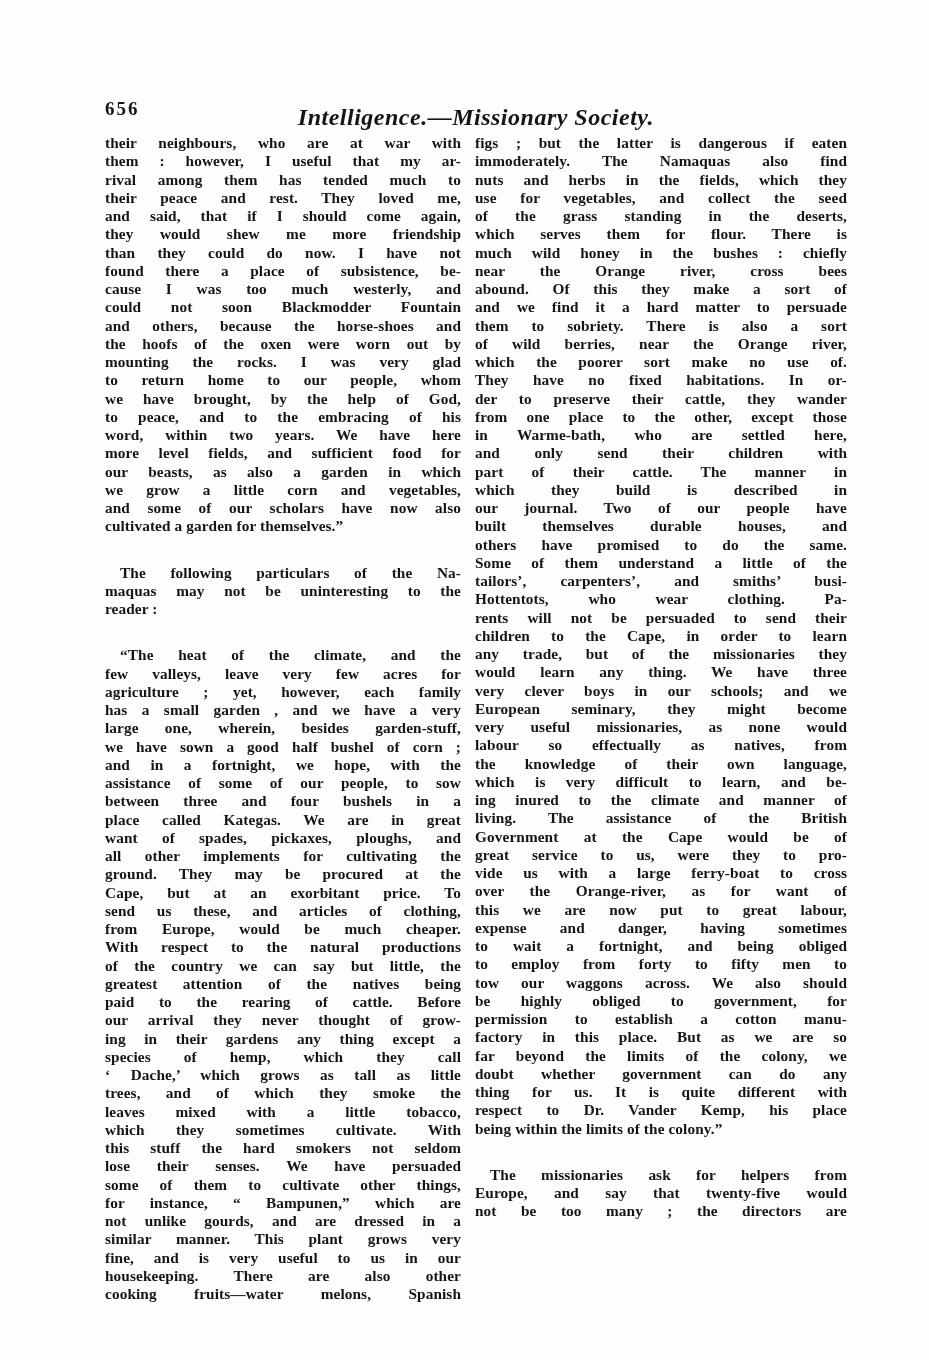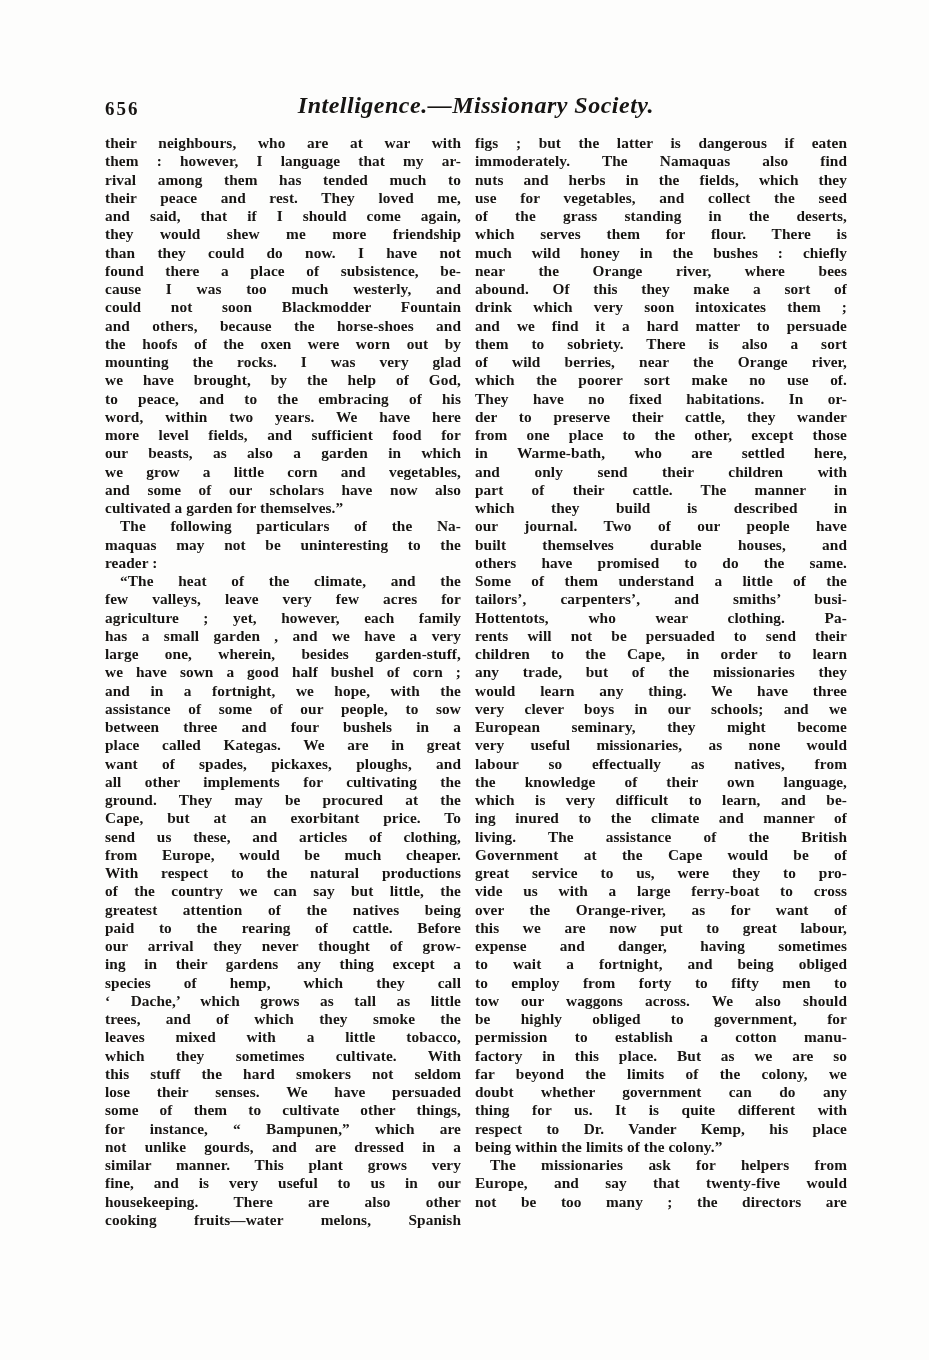--- a/index.html
+++ b/index.html
@@ -19,21 +19,21 @@
   .running-head {
     position: absolute;
     top: 92px; left: 105px; width: 742px;
     height: 34px;
   }
   .page-number {
     position: absolute; left: 0; top: 6px;
     font-size: 19px; font-weight: bold; letter-spacing: 2px;
   }
   .head-title {
-    position: absolute; left: 0; right: 0; top: 0;
+    position: absolute; left: 0; right: 0; top: 12px;
     text-align: center;
     font-style: italic; font-weight: bold;
     font-size: 24px; letter-spacing: 0.5px;
   }
   .columns {
     position: absolute; top: 134px; left: 105px;
     display: flex; gap: 14px;
   }
   .col { display: block; }
   .col-left  { width: 356px; }
@@ -42,47 +42,48 @@
     font-size: 15.3px;
     font-weight: bold;
     line-height: 18.25px;
     height: 18.25px;
     overflow: hidden;
     text-align: justify;
     text-align-last: justify;
     letter-spacing: 0.1px;
   }
   .line.end { text-align: right; text-align-last: left; }
-  .line.indent { text-indent: 15px; }
+  .line.indent { text-indent: 15px; margin-top: 28px; }
 </style>
 </head>
 <body>
 
 <div class="page">
 
   <div class="running-head">
     <span class="page-number">656</span>
     <div class="head-title">Intelligence.—Missionary Society.</div>
   </div>
 
   <div class="columns">
     <div class="col col-left" id="col-left">
         <div class="line">their neighbours, who are at war with</div>
-        <div class="line">them : however, I language that my ar-</div>
+        <div class="line">them : however, I useful that my ar-</div>
         <div class="line">rival among them has tended much to</div>
         <div class="line">their peace and rest. They loved me,</div>
         <div class="line">and said, that if I should come again,</div>
         <div class="line">they would shew me more friendship</div>
         <div class="line">than they could do now. I have not</div>
         <div class="line">found there a place of subsistence, be-</div>
         <div class="line">cause I was too much westerly, and</div>
         <div class="line">could not soon Blackmodder Fountain</div>
         <div class="line">and others, because the horse-shoes and</div>
         <div class="line">the hoofs of the oxen were worn out by</div>
         <div class="line">mounting the rocks. I was very glad</div>
+        <div class="line">to return home to our people, whom</div>
         <div class="line">we have brought, by the help of God,</div>
         <div class="line">to peace, and to the embracing of his</div>
         <div class="line">word, within two years. We have here</div>
         <div class="line">more level fields, and sufficient food for</div>
         <div class="line">our beasts, as also a garden in which</div>
         <div class="line">we grow a little corn and vegetables,</div>
         <div class="line">and some of our scholars have now also</div>
         <div class="line end">cultivated a garden for themselves.”</div>
         <div class="line indent">The following particulars of the Na-</div>
         <div class="line">maquas may not be uninteresting to the</div>
@@ -125,23 +126,22 @@
         <div class="line">cooking fruits—water melons, Spanish</div>
       </div>
     <div class="col col-right" id="col-right">
         <div class="line">figs ; but the latter is dangerous if eaten</div>
         <div class="line">immoderately.  The Namaquas also find</div>
         <div class="line">nuts and herbs in the fields, which they</div>
         <div class="line">use for vegetables, and collect the seed</div>
         <div class="line">of the grass standing in the deserts,</div>
         <div class="line">which serves them for flour.  There is</div>
         <div class="line">much wild honey in the bushes : chiefly</div>
-        <div class="line">near the Orange river, where bees</div>
+        <div class="line">near the Orange river, cross bees</div>
         <div class="line">abound.  Of this they make a sort of</div>
-        <div class="line">drink which very soon intoxicates them ;</div>
         <div class="line">and we find it a hard matter to persuade</div>
         <div class="line">them to sobriety.  There is also a sort</div>
         <div class="line">of wild berries, near the Orange river,</div>
         <div class="line">which the poorer sort make no use of.</div>
         <div class="line">They have no fixed habitations.  In or-</div>
         <div class="line">der to preserve their cattle, they wander</div>
         <div class="line">from one place to the other, except those</div>
         <div class="line">in Warme-bath, who are settled here,</div>
         <div class="line">and only send their children with</div>
         <div class="line">part of their cattle.  The manner in</div>

